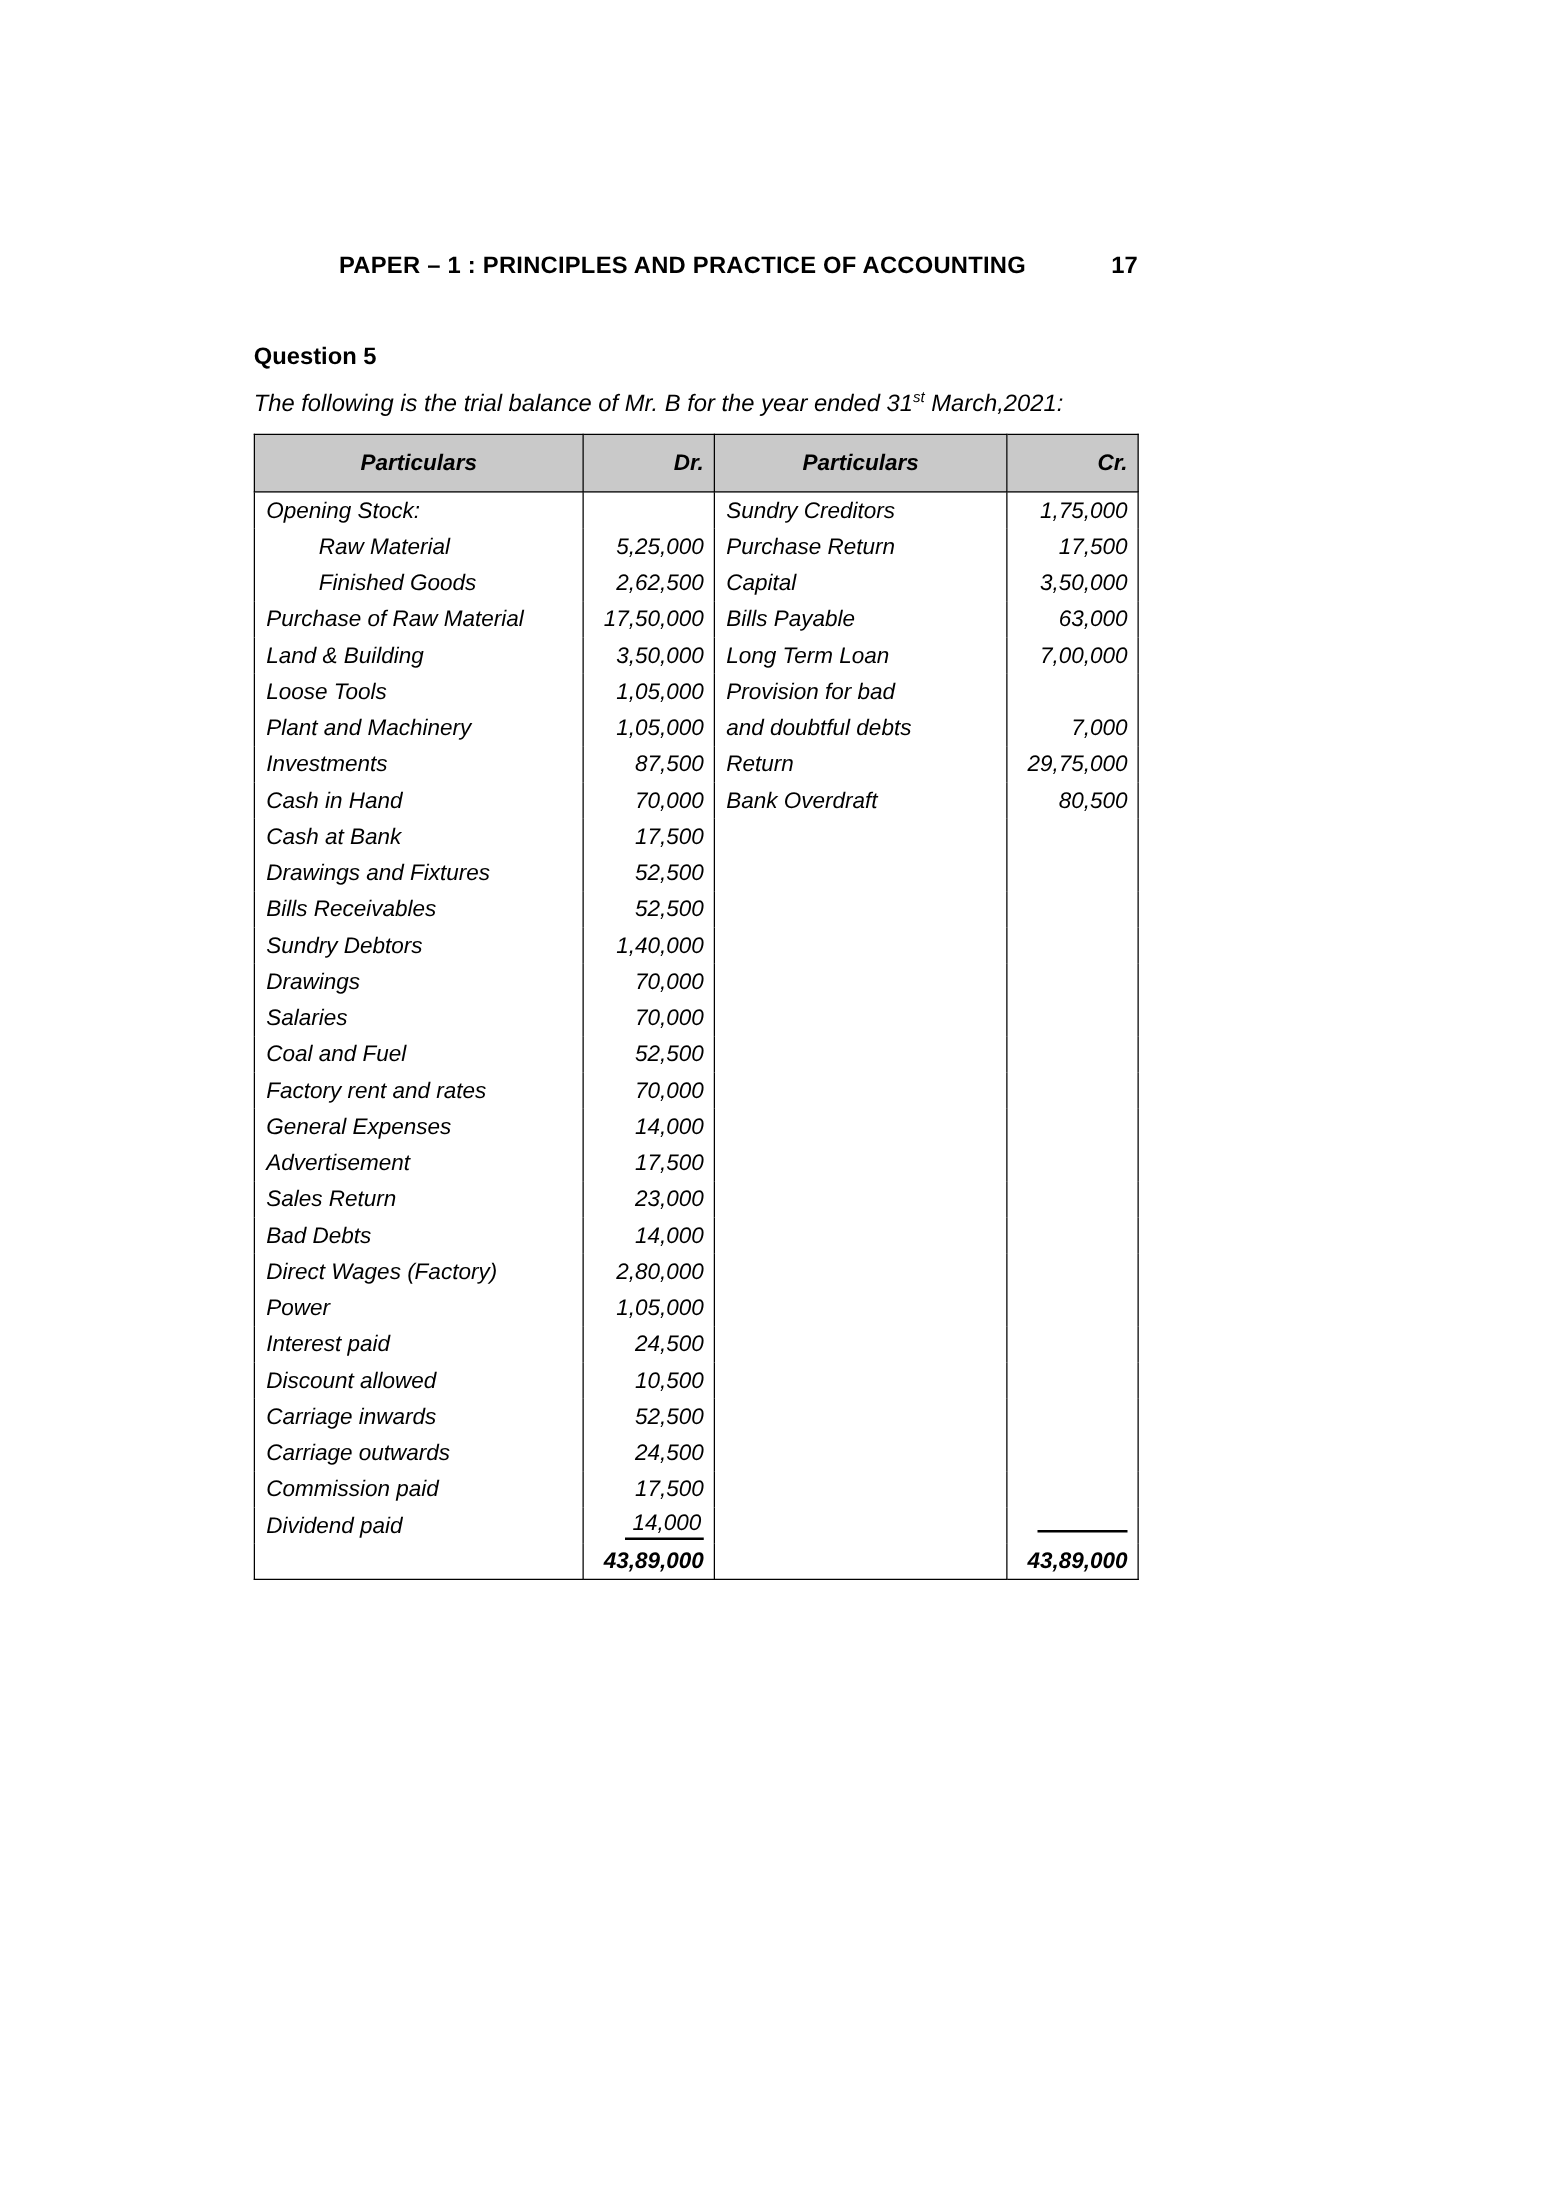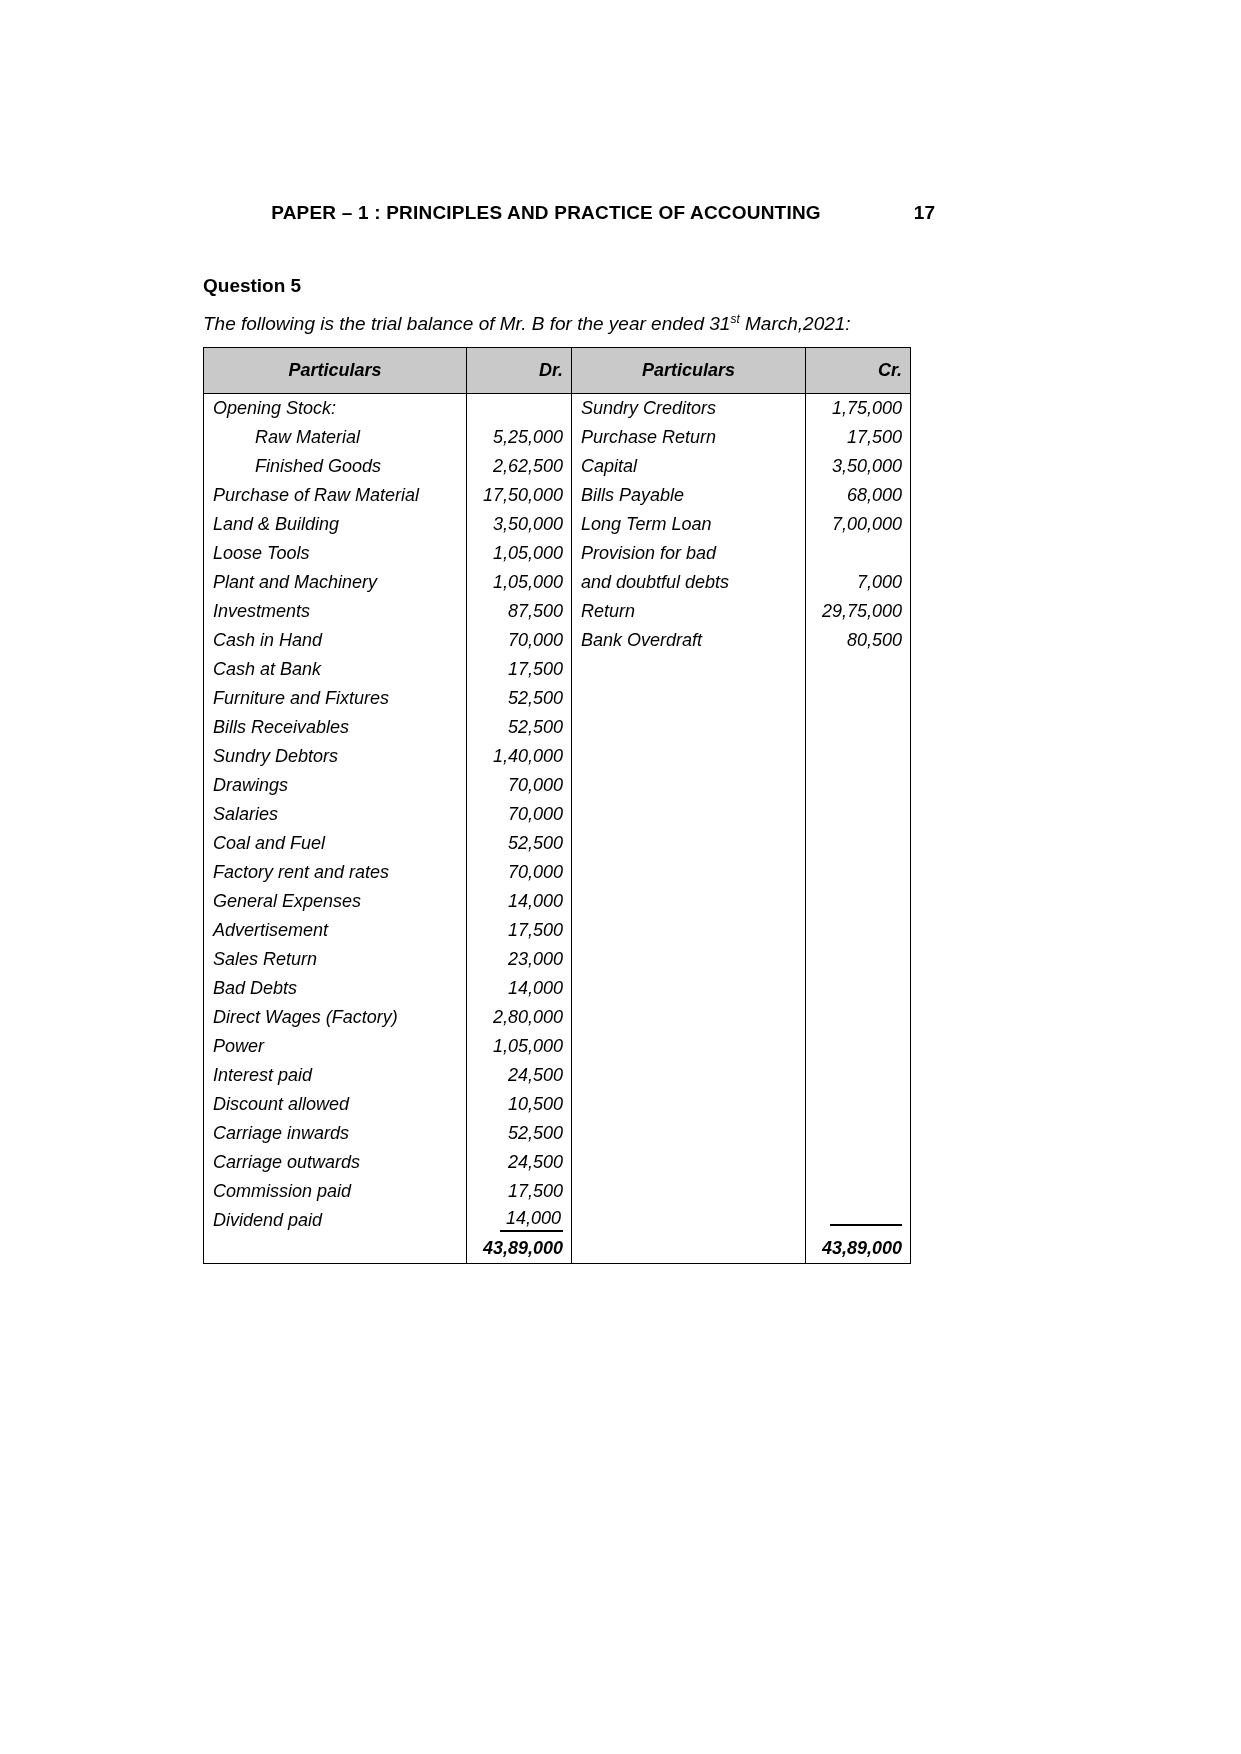--- a/index.html
+++ b/index.html
@@ -32,21 +32,21 @@
     font-size: 19px;
     line-height: 23px;
   }
   .header-title {
     flex: 1;
     text-align: center;
     letter-spacing: 0.2px;
   }
   .page-num {
     width: 46px;
-    text-align: right;
+    text-align: left;
   }
   .question-label {
     margin-top: 50px;
     font-weight: bold;
     font-size: 19px;
     line-height: 23px;
   }
   .intro {
     margin-top: 15px;
     font-style: italic;
@@ -161,21 +161,21 @@
           <tr>
             <td class="lbl indent">Finished Goods</td>
             <td class="num"><span>2,62,500</span></td>
             <td class="lbl">Capital</td>
             <td class="num"><span>3,50,000</span></td>
           </tr>
           <tr>
             <td class="lbl">Purchase of Raw Material</td>
             <td class="num"><span>17,50,000</span></td>
             <td class="lbl">Bills Payable</td>
-            <td class="num"><span>68,000</span></td>
+            <td class="num"><span>63,000</span></td>
           </tr>
           <tr>
             <td class="lbl">Land &amp; Building</td>
             <td class="num"><span>3,50,000</span></td>
             <td class="lbl">Long Term Loan</td>
             <td class="num"><span>7,00,000</span></td>
           </tr>
           <tr>
             <td class="lbl">Loose Tools</td>
             <td class="num"><span>1,05,000</span></td>
@@ -200,21 +200,21 @@
             <td class="lbl">Bank Overdraft</td>
             <td class="num"><span>80,500</span></td>
           </tr>
           <tr>
             <td class="lbl">Cash at Bank</td>
             <td class="num"><span>17,500</span></td>
             <td class="lbl"></td>
             <td class="num"></td>
           </tr>
           <tr>
-            <td class="lbl">Furniture and Fixtures</td>
+            <td class="lbl">Drawings and Fixtures</td>
             <td class="num"><span>52,500</span></td>
             <td class="lbl"></td>
             <td class="num"></td>
           </tr>
           <tr>
             <td class="lbl">Bills Receivables</td>
             <td class="num"><span>52,500</span></td>
             <td class="lbl"></td>
             <td class="num"></td>
           </tr>

